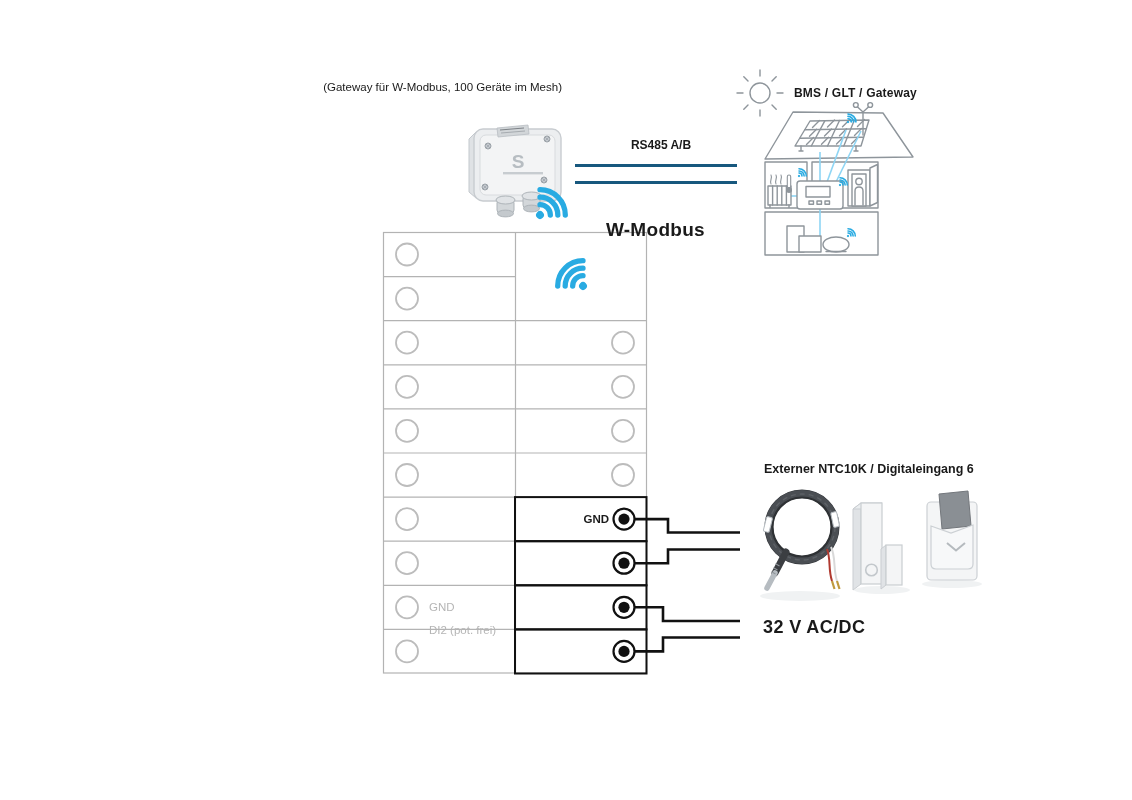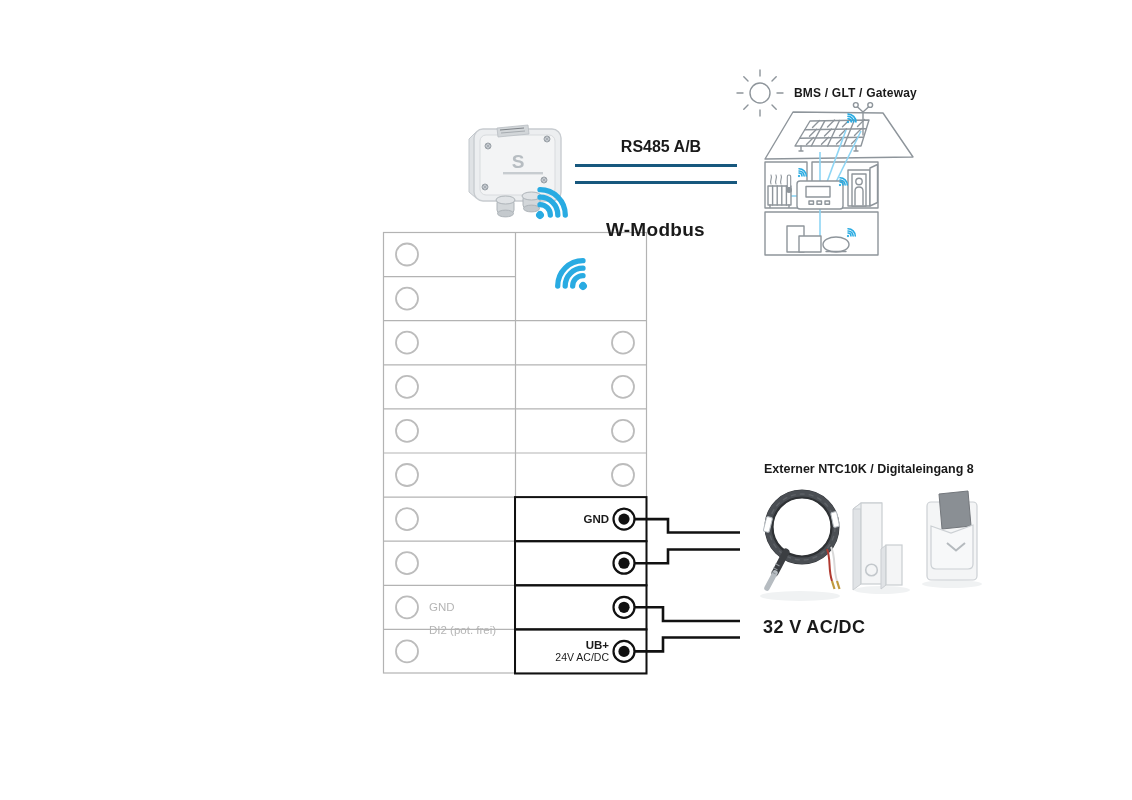--- a/index.html
+++ b/index.html
@@ -13,21 +13,21 @@
   }
   *{margin:0;padding:0;box-sizing:border-box;}
   html,body{background:#fff;}
   body{font-family:"Liberation Sans", sans-serif; color:var(--text-black);}
   .canvas{position:relative;width:1132px;height:800px;background:#fff;overflow:hidden;}
   .layer{position:absolute;left:0;top:0;}
   .abs{position:absolute;white-space:nowrap;}
   .gw-head{left:260px;top:80px;width:302px;text-align:right;white-space:nowrap;}
   .gw-title{font-size:13px;font-weight:700;letter-spacing:.2px;}
   .gw-sub{font-size:11.5px;margin-top:1px;}
-  .rs485-label{left:591px;top:138px;width:140px;text-align:center;font-size:16px;font-weight:700;}
+  .rs485-label{left:591px;top:138px;width:140px;text-align:center;font-size:12px;font-weight:700;}
   .bms-label{left:794px;top:70px;font-size:12px;font-weight:700;letter-spacing:.2px;margin-top:16px;}
   .wmodbus-label{left:555px;top:219px;width:150px;text-align:right;font-size:19px;font-weight:700;letter-spacing:.3px;}
   .ext-label{left:764px;top:462px;font-size:12.5px;font-weight:700;}
   .power-label{left:763px;top:617px;font-size:18px;font-weight:700;letter-spacing:.4px;}
   .tcell{position:absolute;left:517px;width:92px;height:44px;display:flex;flex-direction:column;justify-content:center;align-items:flex-end;line-height:1.1;}
   .tcell .main{font-size:11.5px;font-weight:700;}
   .tcell .sub{font-size:10.5px;}
   .tcell-0{top:497px;} .tcell-1{top:541px;} .tcell-2{top:585px;} .tcell-3{top:629px;}
   .graylab{position:absolute;left:429px;height:13px;display:flex;align-items:center;font-size:11.5px;color:var(--muted-text);}
   .graylab-0{top:600px;} .graylab-1{top:623px;}
@@ -265,37 +265,34 @@
       <g>
         <rect x="927" y="502" width="50" height="78" rx="4" fill="#f4f5f6" stroke="#ccd0d4" stroke-width="1.2"></rect>
         <polygon points="939,494 968,491 971,526 942,529" fill="#8a8f94" stroke="#73777c" stroke-width="1"></polygon>
         <path d="M931 526 L951 533 L973 525 L973 564 Q973 569 968 569 L936 569 Q931 569 931 564 Z" fill="#f7f8f9" stroke="#ccd0d4" stroke-width="1.2"></path>
         <path d="M947 543 L956 550.5 L965 543" fill="none" stroke="#b5babe" stroke-width="2"></path>
       </g>
     </g>
   </svg>
 
   <div class="abs gw-head">
+    <div class="gw-sub">(Gateway für W-Modbus, 100 Geräte im Mesh)</div>
   </div>
 
   <div class="abs rs485-label">RS485 A/B</div>
 
   <div class="abs bms-label">BMS / GLT / Gateway</div>
 
   <div class="abs wmodbus-label">W-Modbus</div>
 
   <div class="tcell tcell-0">
     <span class="main">GND</span>
     <span class="sub"></span>
   </div>
-  <div class="tcell tcell-3">
-    <span class="main">UB+</span>
-    <span class="sub">24V AC/DC</span>
-  </div>
 
   <div class="graylab graylab-0">GND</div>
   <div class="graylab graylab-1">DI2 (pot. frei)</div>
 
-  <div class="abs ext-label">Externer NTC10K / Digitaleingang 8</div>
+  <div class="abs ext-label">Externer NTC10K / Digitaleingang 6</div>
 
   <div class="abs power-label">32 V AC/DC</div>
 
 </div>
 
 </body></html>

